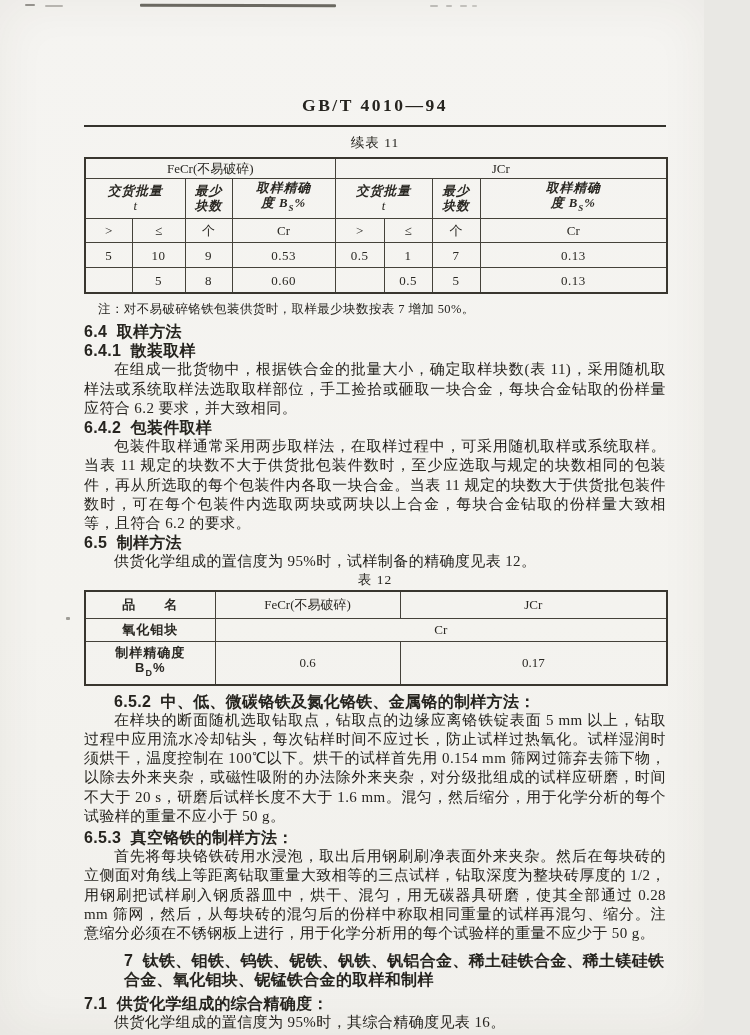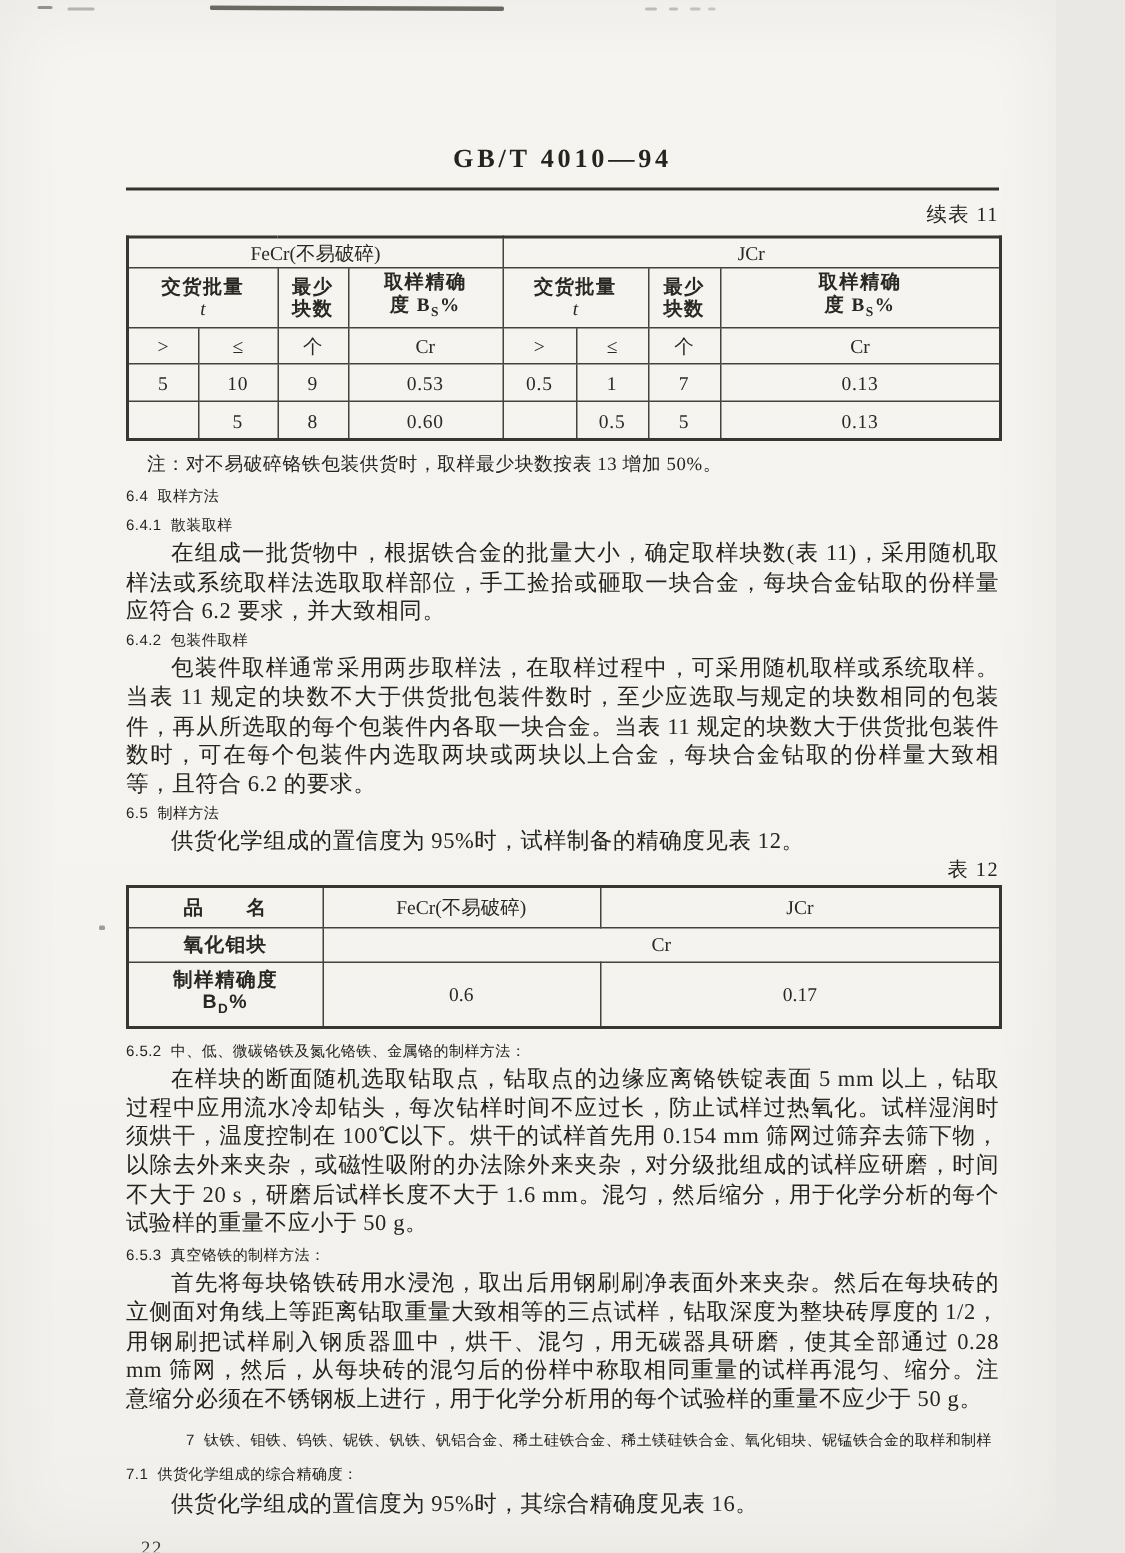--- a/index.html
+++ b/index.html
@@ -10,47 +10,47 @@
     box-shadow:inset 0 0 50px rgba(60,55,40,0.06);
     color:#26241f;
     font-family:"Liberation Serif",serif;
   }
   .content{position:absolute;left:84px;top:0;width:582px;}
   .doc-header{
     margin-top:95px;text-align:center;font-size:17.5px;font-weight:700;
     letter-spacing:2.5px;line-height:20px;font-family:"Liberation Serif",serif;
   }
   .header-rule{margin-top:10px;height:2px;background:#35332d;}
-  .tbl-caption{margin-top:8px;text-align:right;font-size:13.5px;line-height:16px;letter-spacing:1px;}
+  .tbl-caption{margin-top:8px;text-align:center;font-size:13.5px;line-height:16px;letter-spacing:1px;}
   table{border-collapse:collapse;table-layout:fixed;width:582px;margin-top:6px;}
   table{border:2px solid #39362f;}
   td{
     border:1px solid #45423a;text-align:center;vertical-align:middle;
     font-size:12.8px;line-height:15px;padding:1px 2px;color:#2a2823;
   }
   .t11 .group-row td{height:17px;font-size:13px;}
   .t11 .label-row td{height:37px;}
   .t11 .sub-row td{height:21px;font-size:13px;}
   .t11 .data-row td{height:22px;font-size:13px;letter-spacing:0.5px;}
-  .lblzh{font-weight:600;letter-spacing:1px;}
+  .lblzh{font-weight:600;letter-spacing:1px;font-style:italic;}
   .unit{font-style:italic;font-family:"Liberation Serif",serif;font-weight:400;letter-spacing:0;}
   sub.sb{font-size:9px;}
   .note{
     margin-top:7px;padding-left:14px;font-size:12.5px;line-height:16px;
     letter-spacing:0.4px;white-space:pre-wrap;
   }
   .h{
-    font-family:"Liberation Sans",sans-serif;font-weight:400;
-    font-size:10px;line-height:19.2px;letter-spacing:0.3px;white-space:pre-wrap;
+    font-family:"Liberation Sans",sans-serif;font-weight:700;
+    font-size:16px;line-height:19.2px;letter-spacing:0.3px;white-space:pre-wrap;
   }
   .p{
     font-size:15px;line-height:19.2px;letter-spacing:0.4px;
     text-indent:2em;text-align:justify;white-space:pre-wrap;margin:0;
   }
-  .mt5{margin-top:5px;} .mt6{margin-top:6px;} .mt2{margin-top:2px;}
+  .mt5{margin-top:5px;} .mt6{margin-top:6px;margin-left:30px;} .mt2{margin-top:2px;}
   .mt4{margin-top:4px;} .mt8{margin-top:8px;margin-left:40px;}
   .t12{margin-top:2px;}
   .t12 td{font-size:13px;}
   .t12 .r1 td{height:24px;}
   .t12 .r2 td{height:20px;}
   .t12 .r3 td{height:40px;}
   .t12 .rowlbl{font-weight:700;font-family:"Liberation Sans",sans-serif;letter-spacing:1px;}
   .page-number{margin-top:12px;margin-left:10px;font-size:12.5px;color:#3c3a34;letter-spacing:1px;}
   
   .art{position:absolute;background:#4a473f;border-radius:1px;}
@@ -152,21 +152,21 @@
         <td>8</td>
         <td>0.60</td>
         <td></td>
         <td>0.5</td>
         <td>5</td>
         <td>0.13</td>
       </tr>
     </tbody>
       </table>
 
-    <div class="note">注：对不易破碎铬铁包装供货时，取样最少块数按表 13 增加 50%。</div>
+    <div class="note">注：对不易破碎铬铁包装供货时，取样最少块数按表 7 增加 50%。</div>
 
     <div class="h mt5">6.4  取样方法</div>
     <div class="h">6.4.1  散装取样</div>
     <p class="p">在组成一批货物中，根据铁合金的批量大小，确定取样块数(表 11)，采用随机取样法或系统取样法选取取样部位，手工捡拾或砸取一块合金，每块合金钻取的份样量应符合 6.2 要求，并大致相同。</p>
     <div class="h">6.4.2  包装件取样</div>
     <p class="p">包装件取样通常采用两步取样法，在取样过程中，可采用随机取样或系统取样。当表 11 规定的块数不大于供货批包装件数时，至少应选取与规定的块数相同的包装件，再从所选取的每个包装件内各取一块合金。当表 11 规定的块数大于供货批包装件数时，可在每个包装件内选取两块或两块以上合金，每块合金钻取的份样量大致相等，且符合 6.2 的要求。</p>
     <div class="h">6.5  制样方法</div>
     <p class="p">供货化学组成的置信度为 95%时，试样制备的精确度见表 12。</p>
 
     <div class="tbl-caption" style="margin-top:0;">表 12</div>

